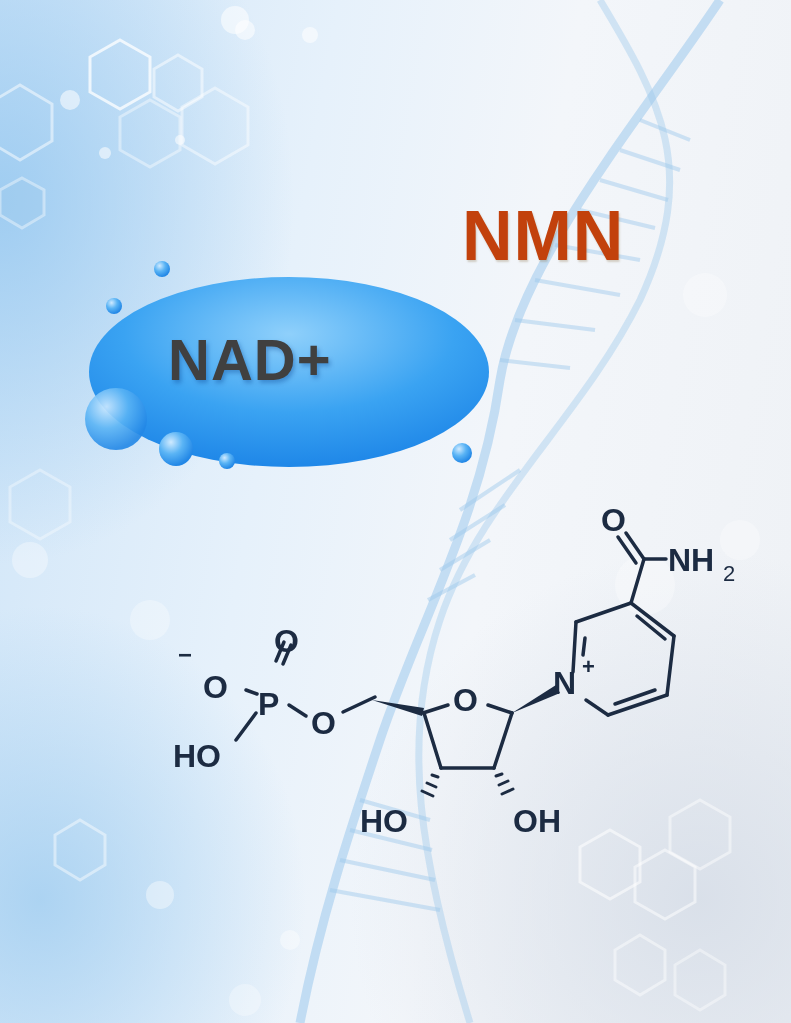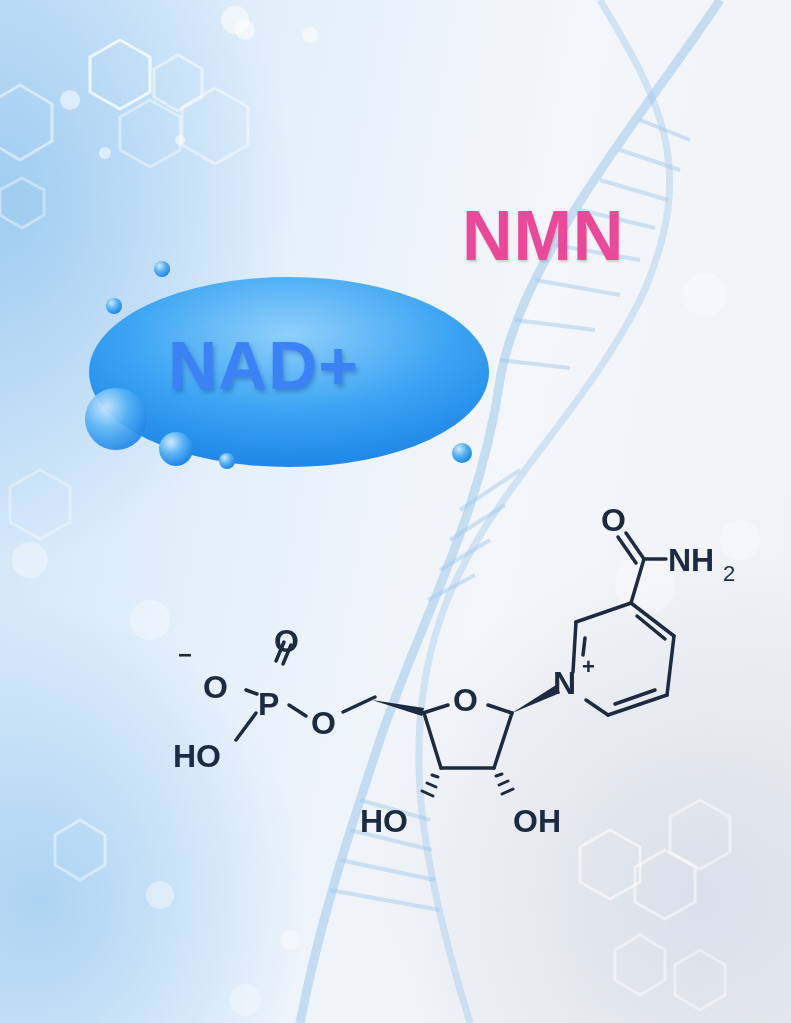--- a/index.html
+++ b/index.html
@@ -6,23 +6,23 @@
   body { width: 791px; height: 1023px; overflow: hidden; position: relative;
          font-family: "Liberation Sans", sans-serif; }
   .bg { position: absolute; inset: 0;
         background:
           radial-gradient(ellipse 420px 520px at 0px 200px, rgba(150,200,240,0.85), rgba(150,200,240,0) 70%),
           radial-gradient(ellipse 380px 420px at 40px 900px, rgba(160,205,240,0.8), rgba(160,205,240,0) 70%),
           radial-gradient(ellipse 500px 500px at 700px 900px, rgba(215,222,232,0.9), rgba(215,222,232,0) 70%),
           linear-gradient(100deg, #cfe5f8 0%, #e6f1fb 35%, #f3f6fa 60%, #eef1f5 100%); }
   .layer { position: absolute; inset: 0; }
   .nmn { position: absolute; left: 462px; top: 196px; font-size: 70px; font-weight: 700;
-         color: #ec4899; letter-spacing: 1px; text-shadow: 1px 2px 2px rgba(120,90,40,0.25); }
-  .nad { position: absolute; left: 168px; top: 326px; font-size: 68px; font-weight: 700;
-         color: #3b82f6; letter-spacing: 1px; text-shadow: 2px 3px 4px rgba(0,60,140,0.35); }
+         color: #c2410c; letter-spacing: 1px; text-shadow: 1px 2px 2px rgba(120,90,40,0.25); }
+  .nad { position: absolute; left: 168px; top: 326px; font-size: 58px; font-weight: 700;
+         color: #404040; letter-spacing: 1px; text-shadow: 2px 3px 4px rgba(0,60,140,0.35); }
   .chem text { font-family: "Liberation Sans", sans-serif; font-weight: 700; fill: #1c2b42; }
 </style>
 </head>
 <body>
 
 <div class="bg"></div>
 
 <svg class="layer" width="791" height="1023" viewBox="0 0 791 1023">
   <g fill="none" stroke="#ffffff" stroke-opacity="0.75" stroke-width="3">
     <polygon points="120,40 150,57 150,92 120,109 90,92 90,57"></polygon>

